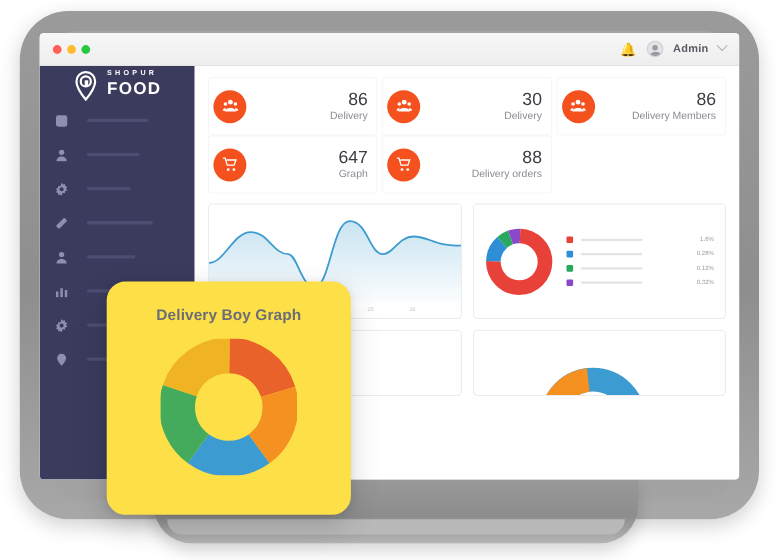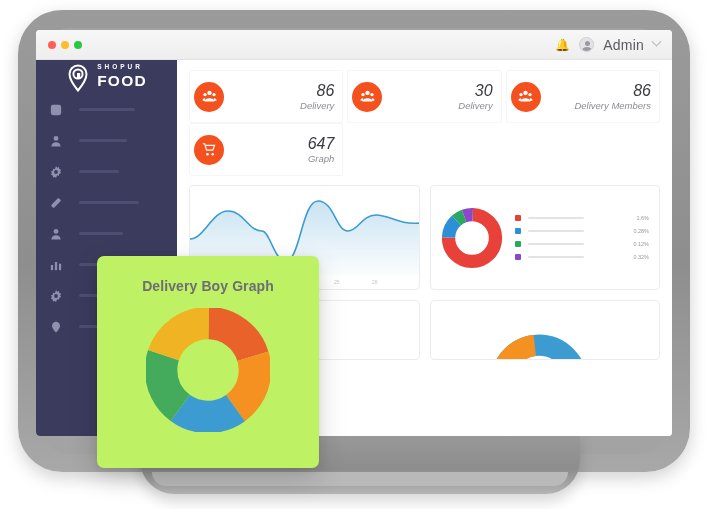--- a/index.html
+++ b/index.html
@@ -98,21 +98,21 @@
     overflow: hidden;
   }
   #avatar::before {
     content:""; position:absolute; left:4.5px; top:2.5px;
     width:5px; height:5px; border-radius:50%; background:#9a9aa2;
   }
   #avatar::after {
     content:""; position:absolute; left:2px; top:8.5px;
     width:10px; height:7px; border-radius:50% 50% 0 0; background:#9a9aa2;
   }
-  #admin-label { font-size: 14px; color: #5b5b63; font-weight: 400; letter-spacing:.2px;}
+  #admin-label { font-size: 10px; color: #5b5b63; font-weight: 700; letter-spacing:.2px;}
   #chevron-down-icon {
     width: 7px; height: 7px;
     border-right: 1.4px solid #b3b3ba;
     border-bottom: 1.4px solid #b3b3ba;
     transform: rotate(45deg) translate(-2px,-2px);
   }
 
   
   #sidebar {
     position: absolute;
@@ -180,21 +180,20 @@
     width: 495px; height: 376px;
     background: #ffffff;
     padding: 10px 12px 0 12px;
   }
 
   #stats-grid {
     display: grid;
     grid-template-columns: repeat(3, 1fr);
     grid-auto-rows: 53px;
     column-gap: 4px;
-    font-style: italic;
   }
   .stat-card {
     display: flex;
     align-items: center;
     padding: 0 8px 0 4px;
     border-radius: 3px;
     background: #ffffff;
     border: 1px solid rgba(0,0,0,0.035);
   }
   .stat-icon {
@@ -249,22 +248,22 @@
   .legend-bar { height: 2.5px; border-radius: 2px; background: #e3e3e6; width: 56px; }
   .legend-pct { font-size: 5.5px; color: #9a9aa2; margin-left: auto; filter: blur(.35px); }
 
   
   #delivery-boy-card {
     position: absolute;
     left: 97px;
     top: 256px;
     width: 222px;
     height: 212px;
-    background: #bef264;
-    border-radius: 7px;
+    background: #fde047;
+    border-radius: 17px;
     box-shadow: 0 10px 28px rgba(0,0,0,.16), 0 2px 8px rgba(0,0,0,.08);
     z-index: 40;
     display: flex;
     flex-direction: column;
     align-items: center;
     padding-top: 22px;
   }
   #delivery-boy-title {
     font-size: 14px;
     font-weight: 700;
@@ -444,20 +443,33 @@
           <span class="stat-icon">
             <svg viewBox="0 0 20 20">
               <path d="M1 2.3h2.6l2.5 8.6h8.3l2.3-6.3H5.4" fill="none" stroke="#fff" stroke-width="1.6"></path>
               <circle cx="7.3" cy="16.2" r="1.7"></circle>
               <circle cx="14.2" cy="16.2" r="1.7"></circle>
             </svg>
           </span>
           <span class="stat-text">
             <span class="stat-value" style="display:block">647</span>
             <span class="stat-label" style="display:block">Graph</span>
+          </span>
+        </div>
+        <div class="stat-card">
+          <span class="stat-icon">
+            <svg viewBox="0 0 20 20">
+              <path d="M1 2.3h2.6l2.5 8.6h8.3l2.3-6.3H5.4" fill="none" stroke="#fff" stroke-width="1.6"></path>
+              <circle cx="7.3" cy="16.2" r="1.7"></circle>
+              <circle cx="14.2" cy="16.2" r="1.7"></circle>
+            </svg>
+          </span>
+          <span class="stat-text">
+            <span class="stat-value" style="display:block">88</span>
+            <span class="stat-label" style="display:block">Delivery orders</span>
           </span>
         </div>
       </div>
 
     <div id="panels">
 
       <div class="panel" id="line-chart-panel">
         <svg width="230" height="88" viewBox="0 0 230 88">
           <defs>
             <linearGradient id="areaGrad" x1="0" y1="0" x2="0" y2="1">

